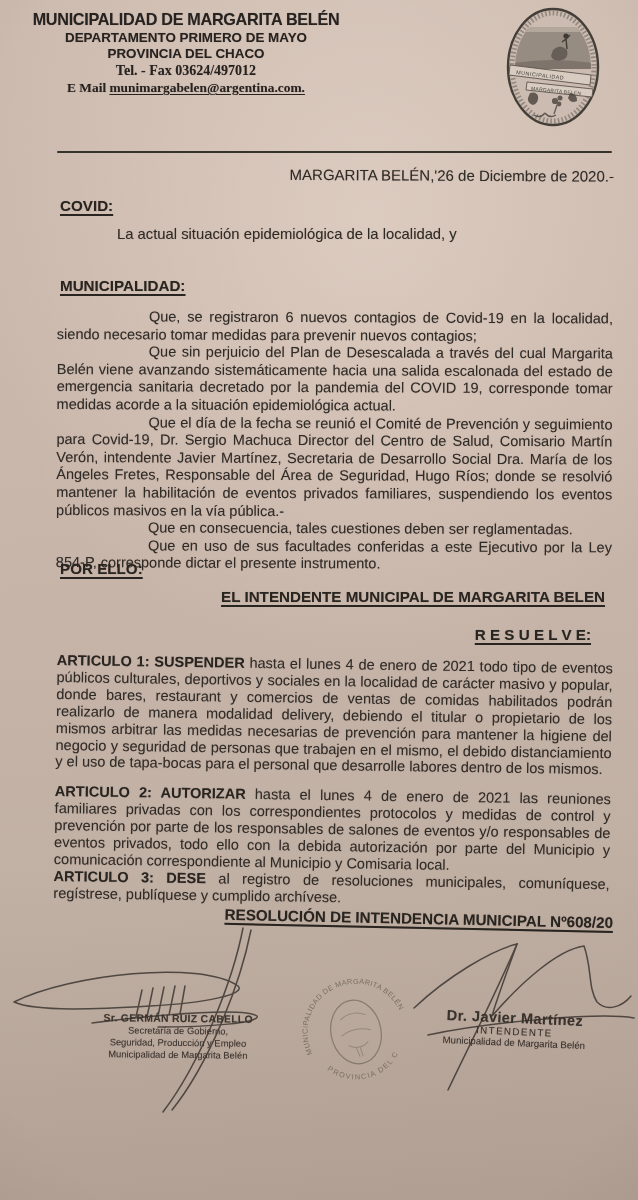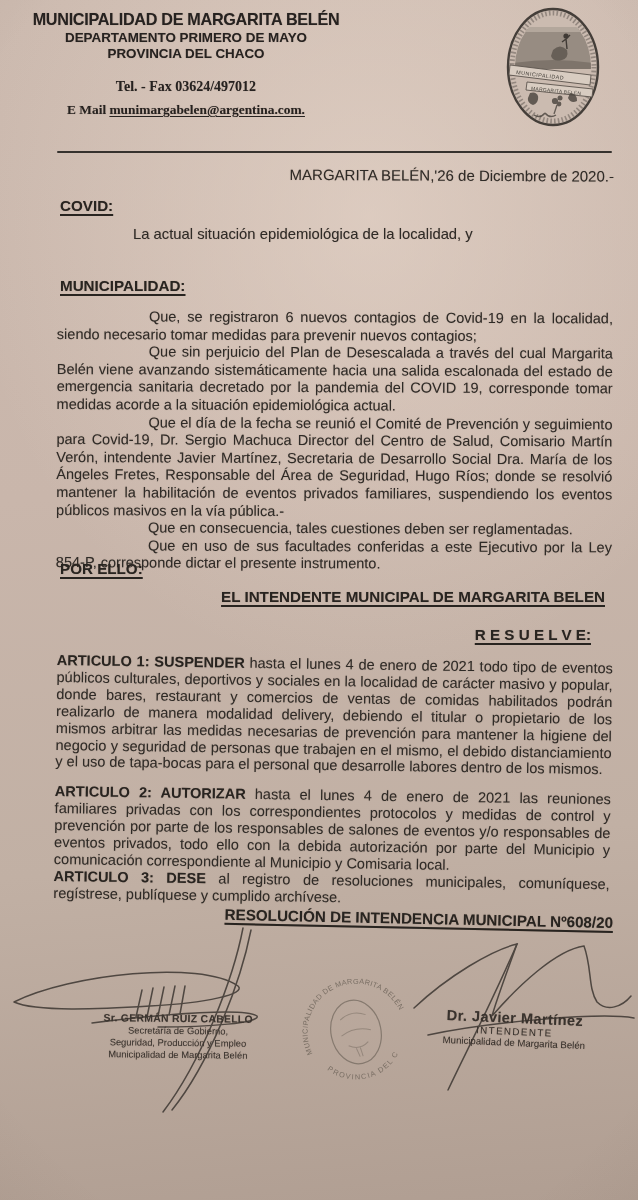--- a/index.html
+++ b/index.html
@@ -17,30 +17,30 @@
       linear-gradient(175deg, #ccbaaf 0%, #c9b6ab 40%, #c1b0a4 70%, #b09e92 100%);
   }
   .content{position:absolute;inset:0;filter:blur(0.25px);}
   .txt{ text-shadow:0 0 1px rgba(80,60,50,0.35); }
   .b{font-weight:bold;color:#282420;}
   .abs{position:absolute;}
   
   .hdr{left:25px;top:10px;width:322px;text-align:center;line-height:1.15;}
   .hdr .l1{font-size:16.2px;font-weight:bold;letter-spacing:-0.3px;color:#262220;}
   .hdr .l2,.hdr .l3{font-size:13.4px;font-weight:bold;color:#262220;margin-top:1px;}
-  .hdr .l4{font-family:"Liberation Serif", serif;font-size:14px;font-weight:bold;margin-top:18px;color:#262220;}
-  .hdr .l5{font-family:"Liberation Serif", serif;font-size:13.4px;font-weight:bold;margin-top:6px;color:#262220;}
+  .hdr .l4{font-family:"Liberation Serif", serif;font-size:14px;font-weight:bold;margin-top:2px;color:#262220;}
+  .hdr .l5{font-family:"Liberation Serif", serif;font-size:13.4px;font-weight:bold;margin-top:0;color:#262220;}
   .hdr .l5 .mail{text-decoration:underline;text-decoration-thickness:1.3px;text-underline-offset:2px;}
   .crest{left:503px;top:5px;width:100px;height:124px;}
   .rule{left:57px;top:151px;width:555px;height:2.4px;background:#36322e;border-radius:2px;}
   .date{left:0;top:166px;width:614px;text-align:right;font-size:15px;transform:rotate(0.3deg);}
   
   .h-und{font-size:15.2px;font-weight:bold;color:#282420;text-decoration:underline;text-decoration-thickness:1.6px;text-underline-offset:3px;}
   .visto-h{left:60px;top:197px;}
-  .visto-b{left:133px;top:226px;font-size:14.8px;}
+  .visto-b{left:117px;top:226px;font-size:14.8px;}
   .cons-h{left:60px;top:277px;}
   .paras{left:57px;top:308px;width:556px;font-size:14.5px;line-height:17.6px;text-align:justify;transform:rotate(0.25deg);transform-origin:0 0;}
   .paras p{margin:0;text-indent:92px;}
   .porello-h{left:60px;top:560px;}
   .c1{left:57px;top:588px;width:548px;text-align:right;}
   .c2{left:43px;top:626px;width:548px;text-align:right;}
   .arts{left:57px;top:652px;width:556px;font-size:14.5px;line-height:16.9px;text-align:justify;transform:rotate(0.85deg);transform-origin:0 0;}
   .arts p{margin:0;}
   .arts p + p{margin-top:13px;}
   .arts p.a3{margin-top:0;}

